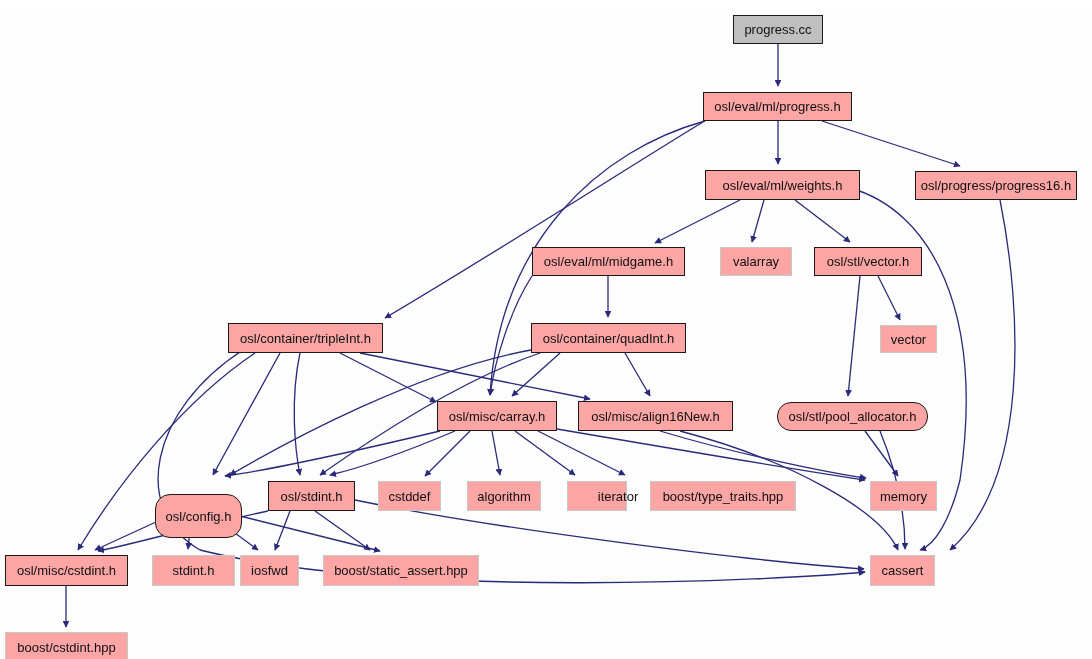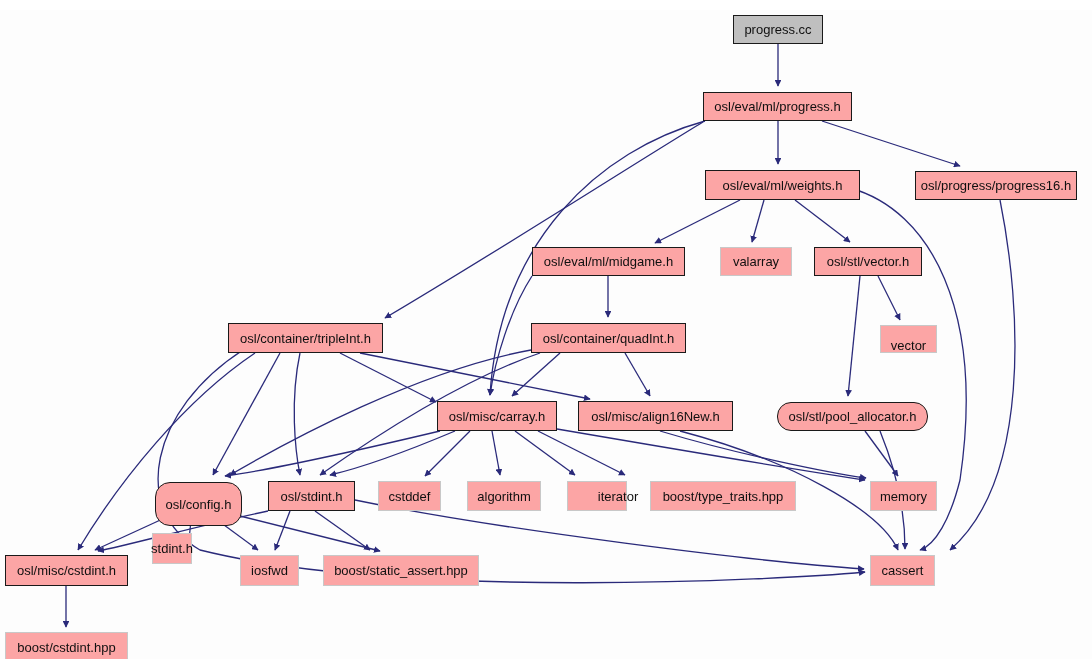--- a/index.html
+++ b/index.html
@@ -135,33 +135,33 @@
       </div>
       <div class="node project" style="left: 814px; top: 237px; width: 108px; height: 29px;">
         <span>osl/stl/vector.h</span>
       </div>
       <div class="node project" style="left: 228px; top: 313px; width: 155px; height: 30px;">
         <span>osl/container/tripleInt.h</span>
       </div>
       <div class="node project" style="left: 531px; top: 313px; width: 155px; height: 30px;">
         <span>osl/container/quadInt.h</span>
       </div>
-      <div class="node system" style="left: 880px; top: 315px; width: 57px; height: 28px; align-items: flex-end;">
+      <div class="node system" style="left: 880px; top: 315px; width: 57px; height: 28px;">
         <span>vector</span>
       </div>
       <div class="node project" style="left: 437px; top: 391px; width: 120px; height: 30px;">
         <span>osl/misc/carray.h</span>
       </div>
       <div class="node project" style="left: 578px; top: 391px; width: 155px; height: 30px;">
         <span>osl/misc/align16New.h</span>
       </div>
       <div class="node project" style="left: 777px; top: 392px; width: 151px; height: 29px; border-radius: 14px;">
         <span>osl/stl/pool_allocator.h</span>
       </div>
-      <div class="node project" style="left: 155px; top: 472px; width: 87px; height: 44px; border-radius: 15px;">
+      <div class="node project" style="left: 155px; top: 484px; width: 87px; height: 44px; border-radius: 15px;">
         <span>osl/config.h</span>
       </div>
       <div class="node project" style="left: 268px; top: 471px; width: 87px; height: 30px;">
         <span>osl/stdint.h</span>
       </div>
       <div class="node system" style="left: 378px; top: 471px; width: 63px; height: 30px;">
         <span>cstddef</span>
       </div>
       <div class="node system" style="left: 467px; top: 471px; width: 74px; height: 30px;">
         <span>algorithm</span>
@@ -171,21 +171,21 @@
       </div>
       <div class="node system" style="left: 650px; top: 471px; width: 146px; height: 30px;">
         <span>boost/type_traits.hpp</span>
       </div>
       <div class="node system" style="left: 870px; top: 471px; width: 67px; height: 30px;">
         <span>memory</span>
       </div>
       <div class="node project" style="left: 5px; top: 545px; width: 123px; height: 31px;">
         <span>osl/misc/cstdint.h</span>
       </div>
-      <div class="node system" style="left: 152px; top: 523px; width: 40px; height: 31px;">
+      <div class="node system" style="left: 152px; top: 545px; width: 83px; height: 31px;">
         <span>stdint.h</span>
       </div>
       <div class="node system" style="left: 240px; top: 545px; width: 59px; height: 31px;">
         <span>iosfwd</span>
       </div>
       <div class="node system" style="left: 323px; top: 545px; width: 156px; height: 31px;">
         <span>boost/static_assert.hpp</span>
       </div>
       <div class="node system" style="left: 870px; top: 545px; width: 65px; height: 31px;">
         <span>cassert</span>

